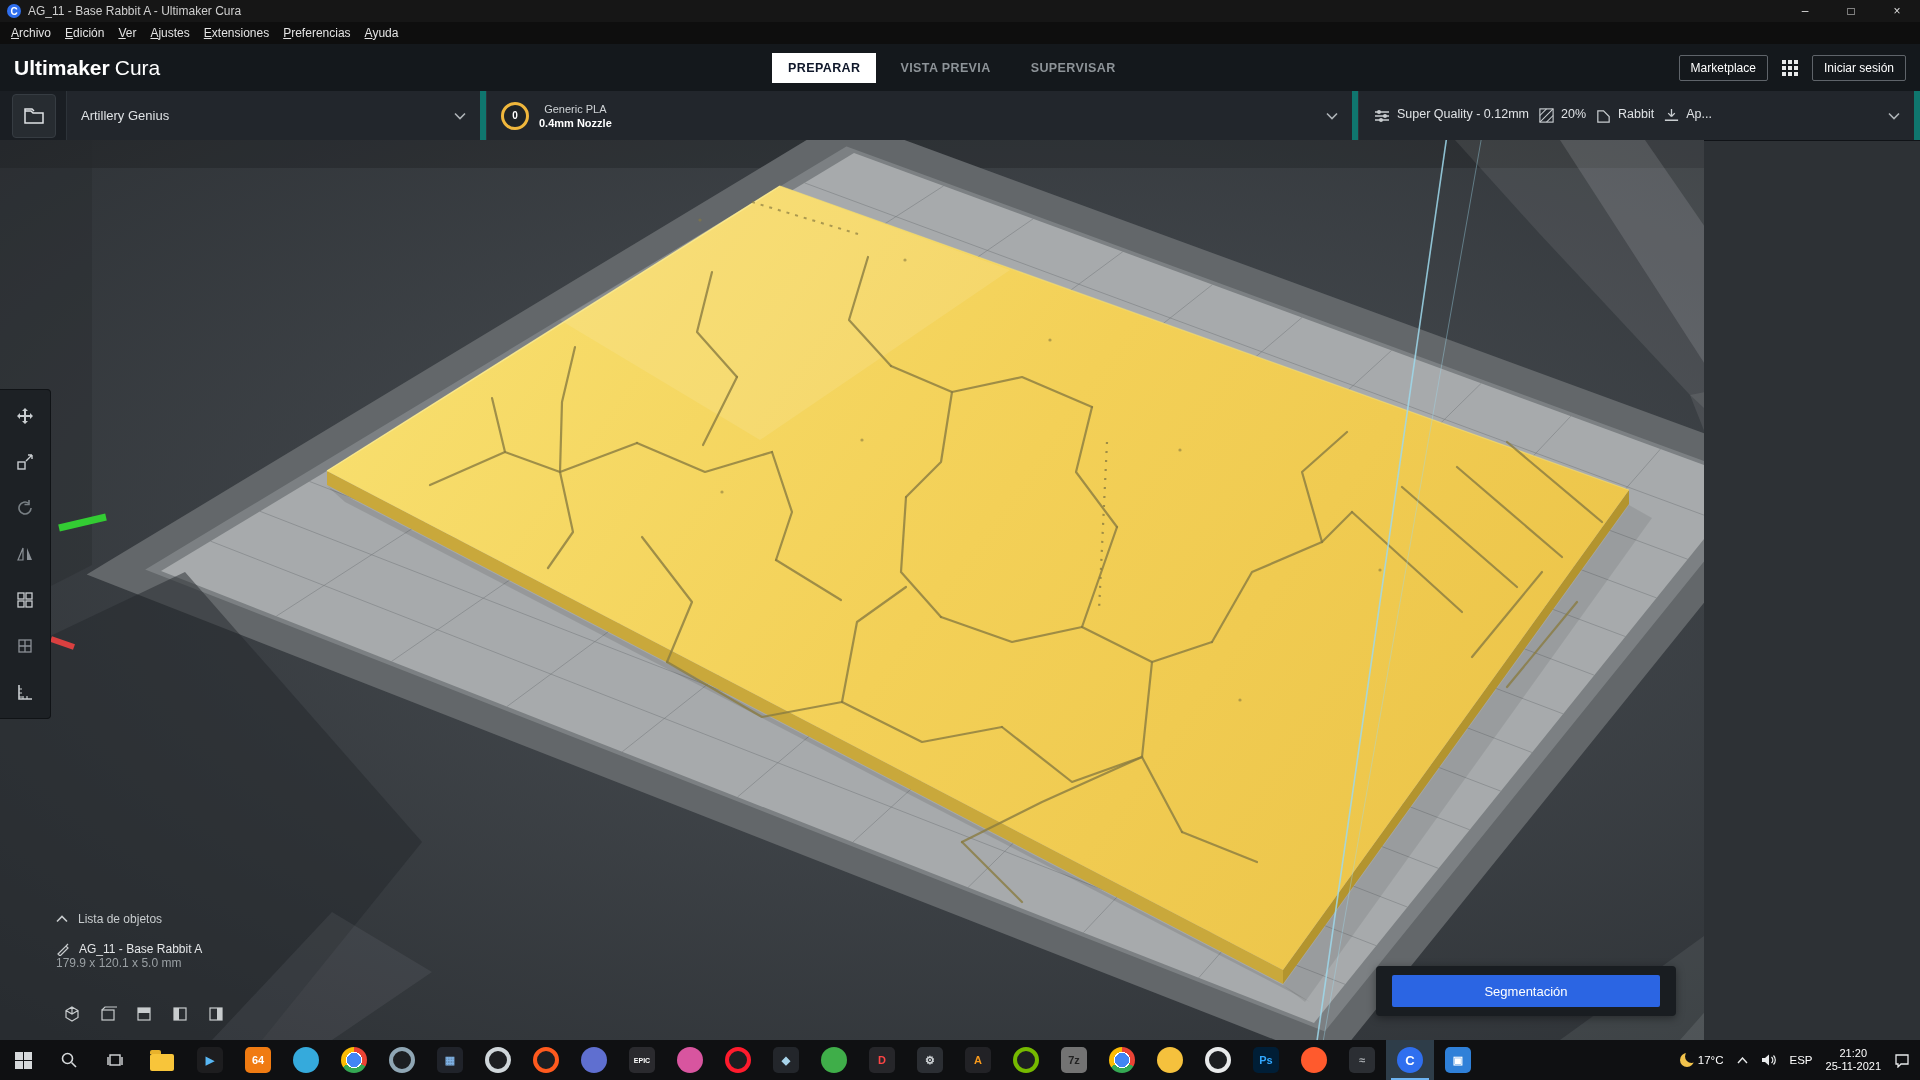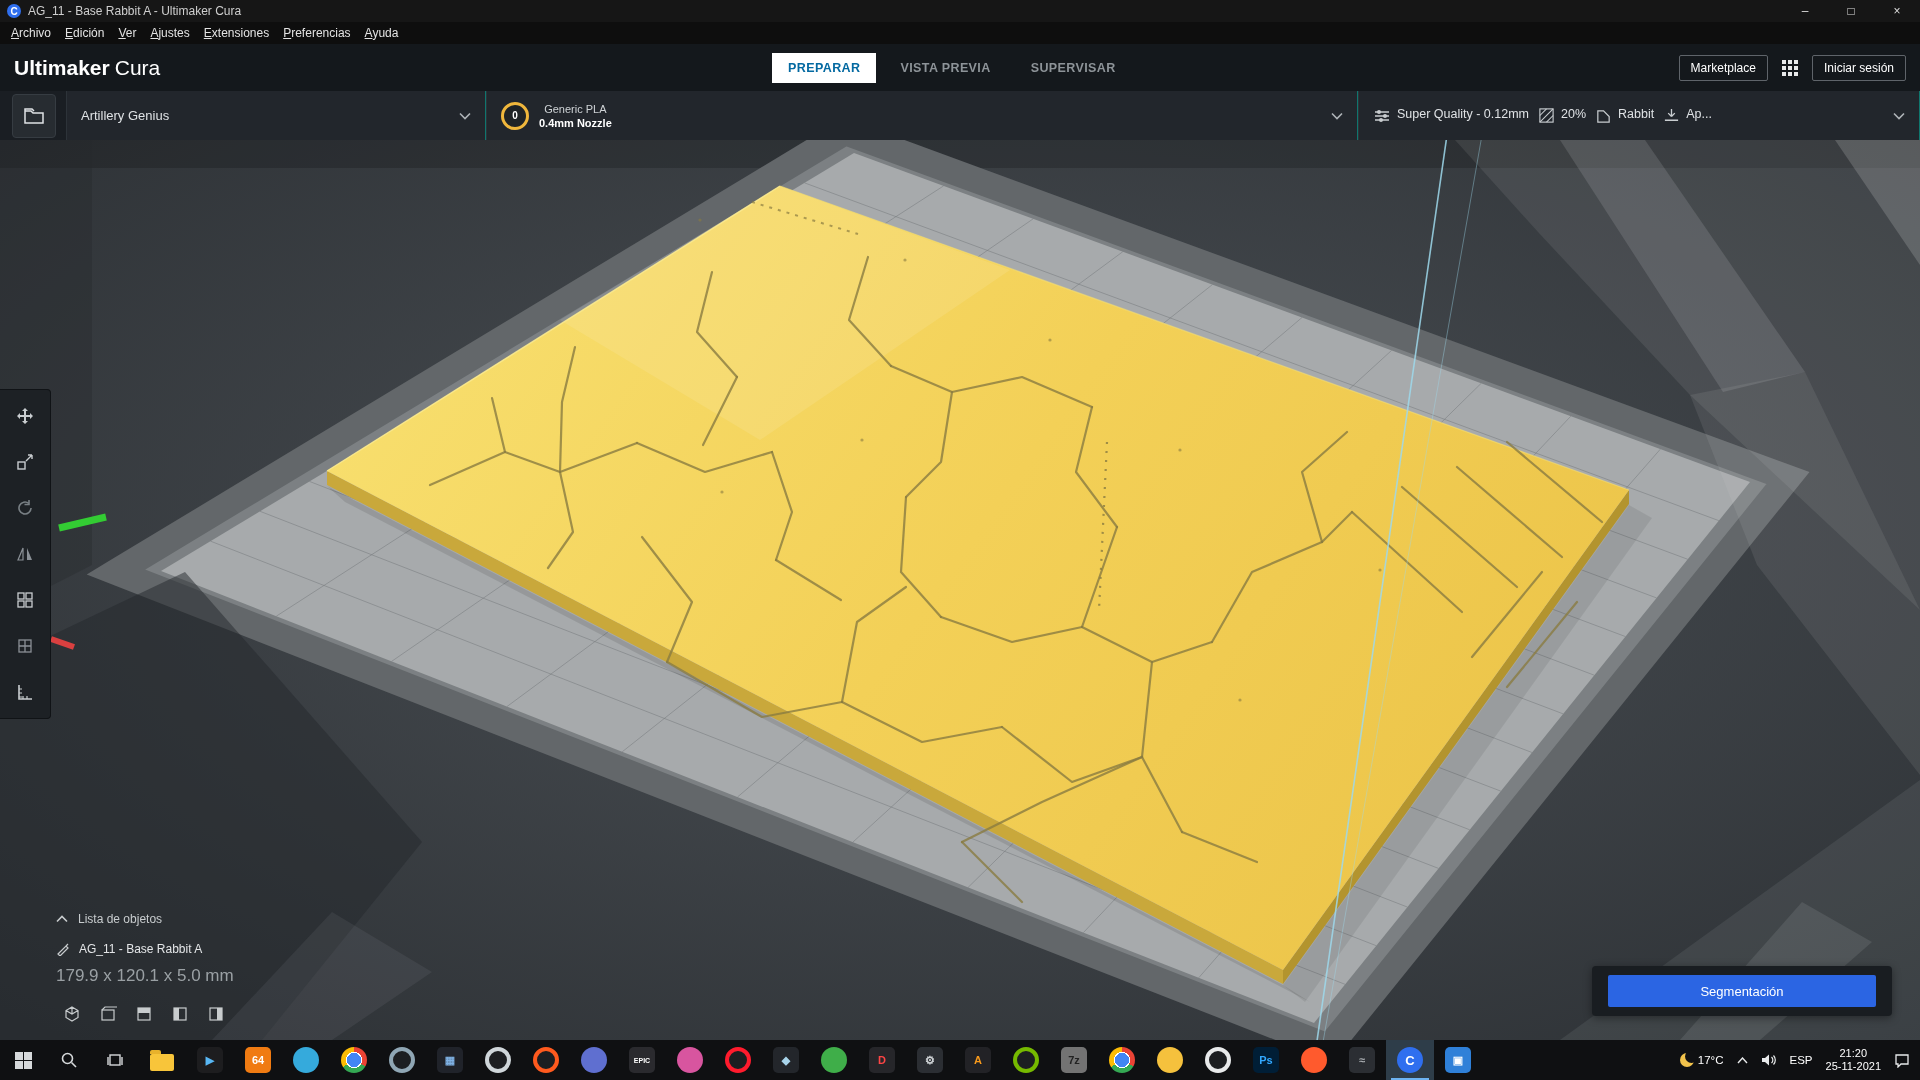--- a/index.html
+++ b/index.html
@@ -17,56 +17,56 @@
   .menubar{height:22px;background:#0e0e0e;display:flex;align-items:center;padding-left:4px;}
   .menu-item{color:#e3e3e3;font-size:12px;padding:2px 7px;display:inline-block;}
   .menu-item::first-letter{text-decoration:underline;}
 
   
   .header{height:47px;background:#14181c;display:flex;align-items:center;position:relative;padding:0 14px;}
   .brand{font-size:21px;color:#fff;white-space:nowrap;}
   .brand .b{font-weight:700;} .brand .l{font-weight:300;margin-left:5px;}
   .tabs{position:absolute;left:772px;top:0;height:100%;display:flex;align-items:center;gap:8px;}
   .tab{font-size:12.5px;font-weight:700;letter-spacing:.4px;color:#8d9398;padding:8px 16px;}
-  .tab.active{background:#ffffff;color:#0369a1;}
+  .tab.active{background:#ffffff;color:#0f172a;}
   .header-right{margin-left:auto;display:flex;align-items:center;gap:14px;}
   .hbtn{border:1px solid #5f646a;color:#fff;font-size:12px;padding:5px 11px;border-radius:2px;background:transparent;}
   .grid-ic{display:grid;grid-template-columns:repeat(3,4px);grid-gap:2px;}
   .grid-ic i{width:4px;height:4px;background:#e8eaeb;display:block;}
 
   
   .toolbar{height:49px;background:#1a1e23;display:flex;align-items:center;border-bottom:1px solid #101317;}
   .folder-btn{width:42px;height:42px;margin:0 10px 0 12px;background:#272c31;border:1px solid #363c42;border-radius:4px;
               display:flex;align-items:center;justify-content:center;flex:0 0 auto;}
   .panel{height:49px;display:flex;align-items:center;background:#22262c;border-left:1px solid #2d3339;
-         border-right:1px solid #0f766e;box-sizing:border-box;padding:0 14px;}
+         border-right:6px solid #0f766e;box-sizing:border-box;padding:0 14px;}
   .printer-panel{width:420px;}
   .printer-panel .ptxt{color:#dfe2e5;font-size:13px;}
   .material-panel{width:872px;}
   .mat-circ{width:22px;height:22px;border-radius:50%;background:#1f2326;border:3px solid #f0b73c;color:#fff;
             font-size:10px;font-weight:bold;display:flex;align-items:center;justify-content:center;margin-right:10px;flex:0 0 auto;}
   .mat-col{display:flex;flex-direction:column;line-height:14px;}
   .mat-top{color:#cfd3d6;font-size:11px;text-align:center;}
   .mat-bot{color:#fff;font-size:11px;font-weight:bold;}
   .settings-panel{flex:1;gap:9px;color:#dfe2e5;font-size:12.5px;}
   .chev{margin-left:auto;display:flex;align-items:center;}
   .sgroup{display:flex;align-items:flex-start;gap:6px;white-space:nowrap;}
 
   
-  .viewport{position:absolute;top:140px;left:0;width:1920px;height:900px;background:#701a75;overflow:hidden;}
+  .viewport{position:absolute;top:140px;left:0;width:1704px;height:900px;background:#701a75;overflow:hidden;}
   #scene{position:absolute;inset:0;}
 
   .left-tools{position:absolute;left:0;top:249px;width:50px;background:#1d2125;border:1px solid #101316;border-left:none;
               border-radius:0 4px 4px 0;padding:3px 0;display:flex;flex-direction:column;align-items:center;}
   .tool{width:50px;height:46px;display:flex;align-items:center;justify-content:center;}
 
   .objlist{position:absolute;left:56px;top:772px;color:#c8ccce;font-size:12px;}
   .obj-title-row{display:flex;align-items:center;gap:10px;}
   .obj-item-row{display:flex;align-items:center;gap:9px;margin-top:16px;color:#e4e6e8;}
-  .obj-dims{margin-top:10px;color:#9aa0a4;font-size:17px;}
+  .obj-dims{color:#9aa0a4;font-size:12px;}
   .view-presets{position:absolute;left:60px;top:862px;display:flex;gap:12px;}
   .vp-btn{width:24px;height:24px;display:flex;align-items:center;justify-content:center;}
 
   .slice-panel{position:absolute;right:28px;bottom:24px;width:300px;height:50px;background:#191d21;border-radius:4px;
                display:flex;align-items:center;justify-content:center;box-shadow:0 2px 8px rgba(0,0,0,.4);}
   .slice-btn{width:268px;height:32px;background:#2b65e3;color:#fff;font-size:13px;border-radius:2px;border:none;
              display:flex;align-items:center;justify-content:center;}
 
   
   .taskbar{position:absolute;bottom:0;left:0;width:1920px;height:40px;background:#0f1012;display:flex;align-items:center;z-index:10;}

